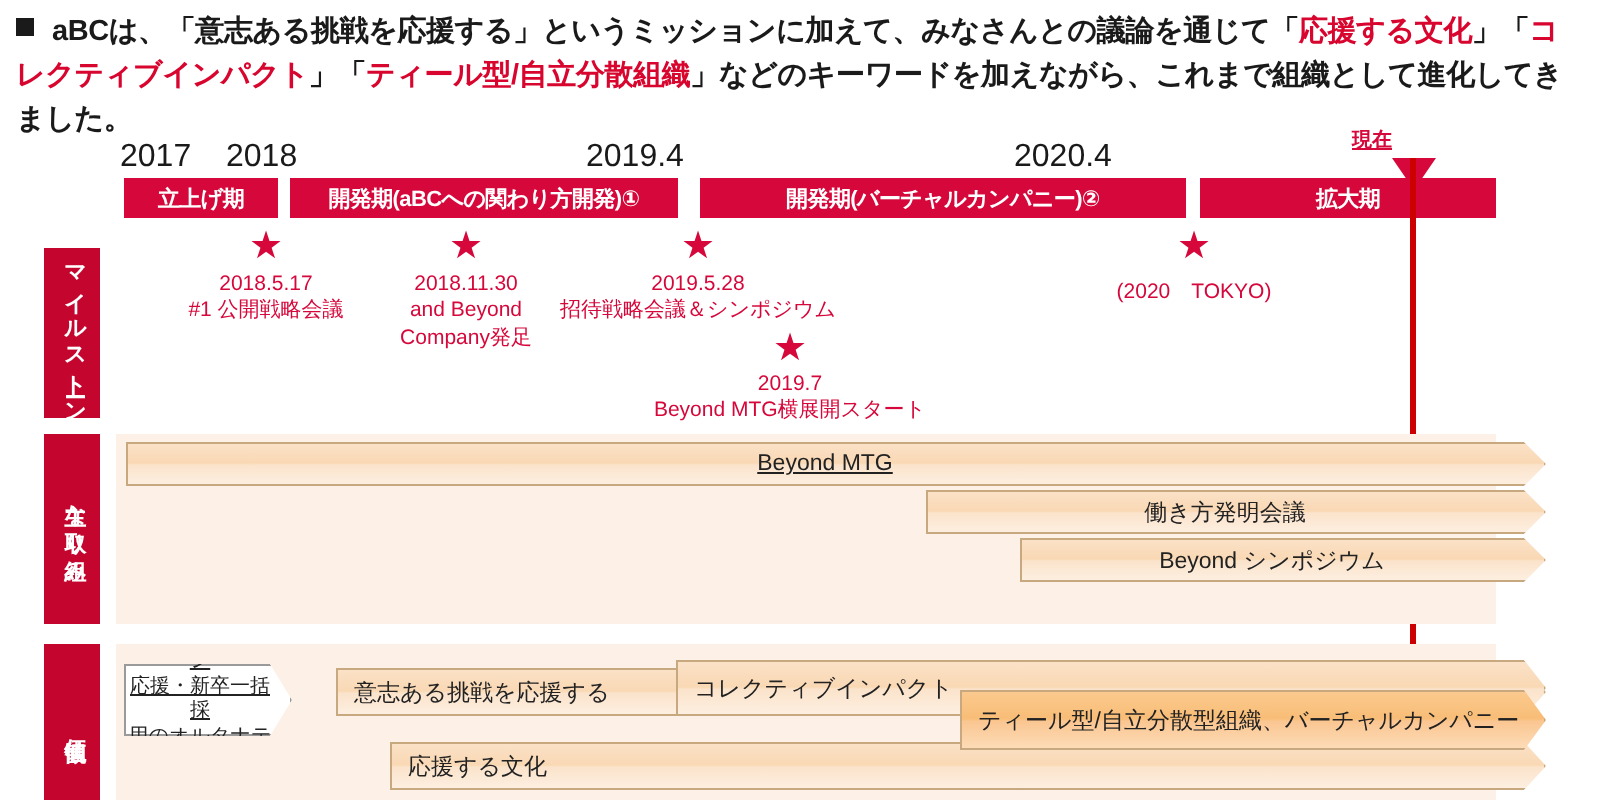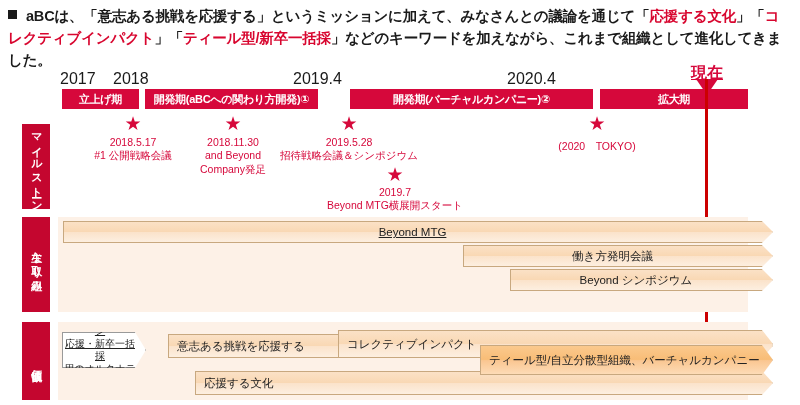--- a/index.html
+++ b/index.html
@@ -34,22 +34,22 @@
   .phasebar{
     position:absolute;top:89px;height:20px;
     background:#d6083b;color:#ffffff;
     font-size:11px;font-weight:bold;
     display:flex;align-items:center;justify-content:center;
     white-space:nowrap;letter-spacing:-0.3px;
   }
 
   
   .now-label{
-    position:absolute;top:63px;left:676px;width:62px;text-align:center;
-    color:#d6083b;font-size:16px;font-weight:bold;
+    position:absolute;top:63px;left:676px;width:62px;
+    color:#d6083b;font-size:10px;font-weight:bold;
     text-decoration:underline;
   }
   .now-tri{
     position:absolute;left:696px;top:79px;width:0;height:0;
     border-left:11px solid transparent;border-right:11px solid transparent;
     border-top:16px solid #d6083b;
   }
   .now-line{
     position:absolute;left:705px;top:79px;width:2.5px;height:314px;
     background:#cc0000;
@@ -135,32 +135,32 @@
     line-height:1.28;text-align:center;white-space:pre-line;
     transform:translateX(-50%);
   }
 </style>
 </head>
 <body>
 
 <div id="root">
 
   <div class="headline">
-    <span class="bullet"></span><span id="hl-text"><span>aBCは、「意志ある挑戦を応援する」というミッションに加えて、みなさんとの議論を通じて「</span><span class="hl-red">応援する文化</span><span>」「</span><span class="hl-red">コレクティブインパクト</span><span>」「</span><span class="hl-red">ティール型/新卒一括採</span><span>」などのキーワードを加えながら、これまで組織として進化してきました。</span></span>
+    <span class="bullet"></span><span id="hl-text"><span>aBCは、「意志ある挑戦を応援する」というミッションに加えて、みなさんとの議論を通じて「</span><span class="hl-red">応援する文化</span><span>」「</span><span class="hl-red">コレクティブインパクト</span><span>」「</span><span class="hl-red">ティール型/自立分散組織</span><span>」などのキーワードを加えながら、これまで組織として進化してきました。</span></span>
   </div>
 
   <div id="timeline-layer">
       <div class="yearlab" style="left: 60px;">2017</div>
       <div class="yearlab" style="left: 113px;">2018</div>
       <div class="yearlab" style="left: 293px;">2019.4</div>
       <div class="yearlab" style="left: 507px;">2020.4</div>
       <div class="phasebar" style="left: 62px; width: 77px;">
         <span>立上げ期</span>
       </div>
-      <div class="phasebar" style="left: 145px; width: 173px;">
+      <div class="phasebar" style="left: 145px; width: 194px;">
         <span>開発期(aBCへの関わり方開発)①</span>
       </div>
       <div class="phasebar" style="left: 350px; width: 243px;">
         <span>開発期(バーチャルカンパニー)②</span>
       </div>
       <div class="phasebar" style="left: 600px; width: 148px;">
         <span>拡大期</span>
       </div>
     </div>
 

